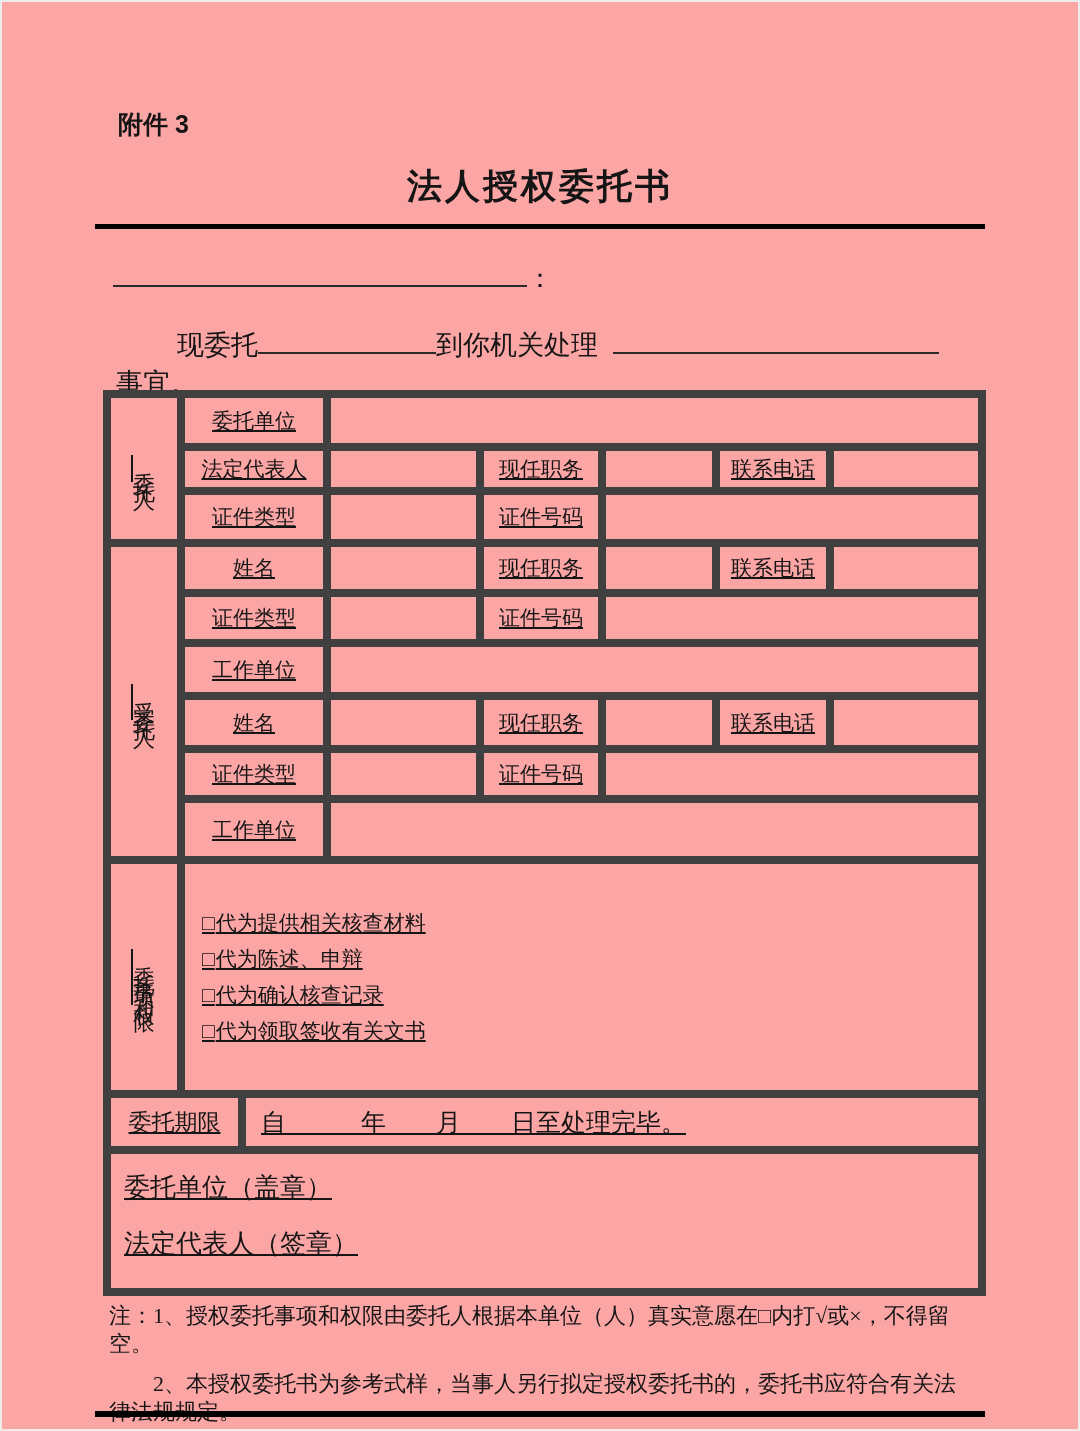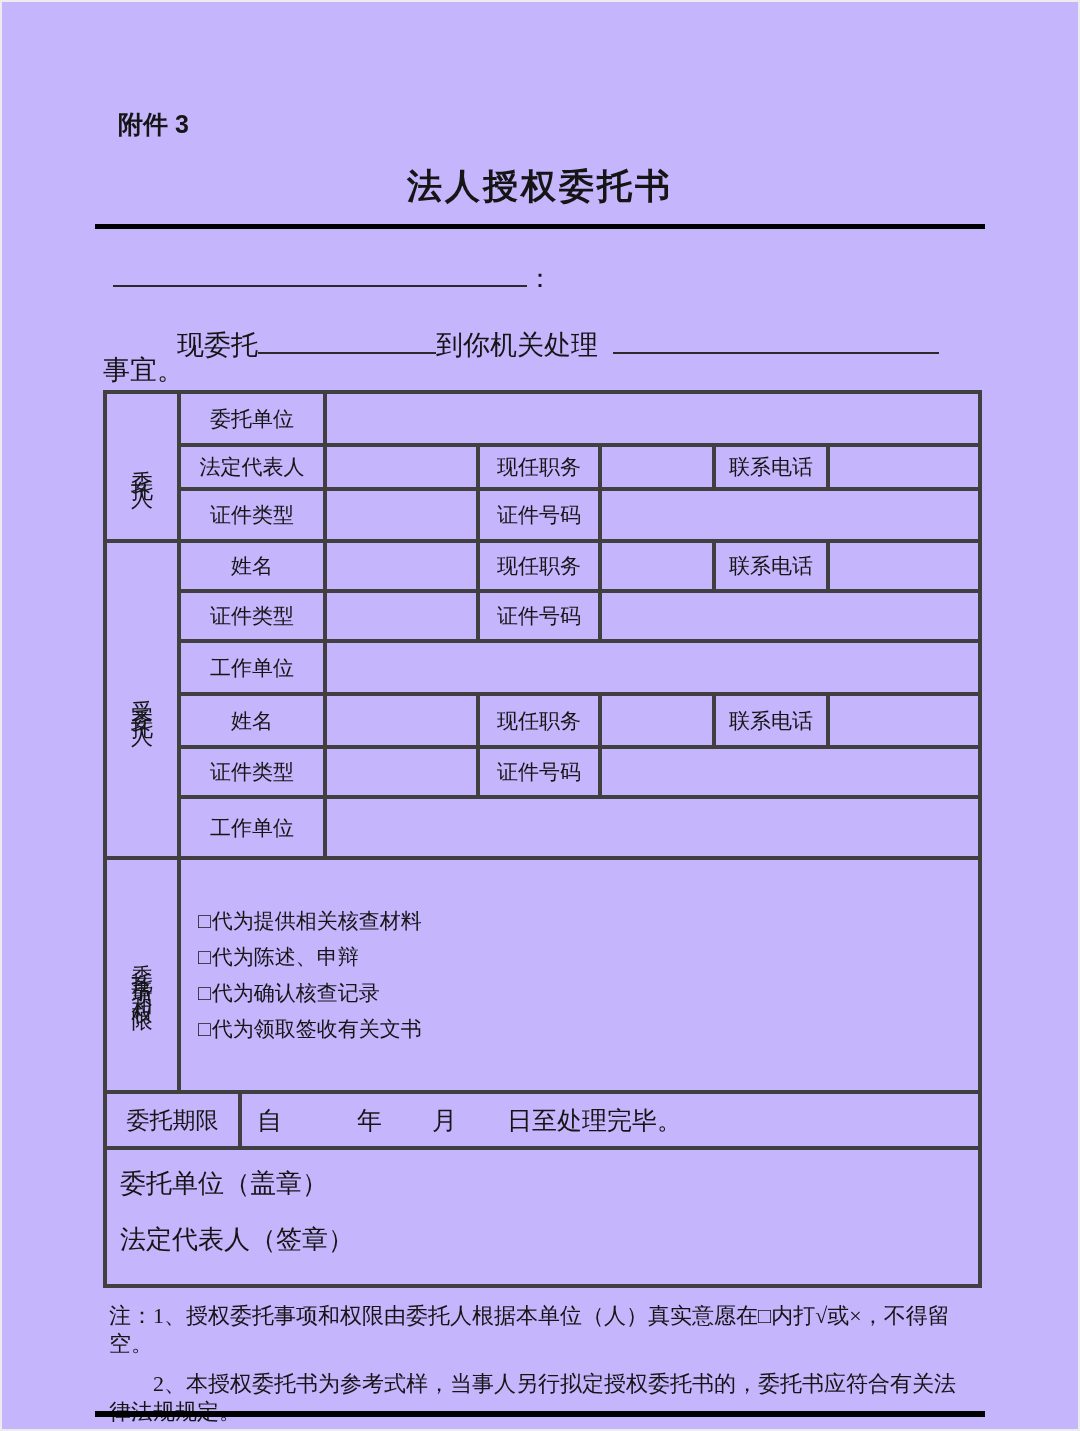--- a/index.html
+++ b/index.html
@@ -1,20 +1,20 @@
 <!DOCTYPE html>
 <html><head>
 <meta charset="utf-8">
 <style>
   html, body { margin: 0; padding: 0; background: #ffffff; }
   .page {
     position: relative;
     width: 1080px;
     height: 1431px;
-    background: #c4b5fd;
+    background: #fca5a5;
     box-shadow: inset 0 0 0 2px #ececec;
     font-family: "Liberation Serif", serif;
     color: #151515;
     overflow: hidden;
   }
   .attachment {
     position: absolute;
     top: 108px; left: 118px;
     font-family: "Liberation Sans", sans-serif;
     font-weight: bold;
@@ -58,36 +58,37 @@
     top: 308px; left: 95px;
     font-size: 27px;
     margin: 16px;
     white-space: nowrap;
   }
   .entrust .indent { display: inline-block; width: 66px; }
   .entrust-end {
     position: absolute;
     top: 350px; left: 101px;
     font-size: 27px;
-    margin: 2px;
+    margin: 15px;
   }
   table.form-table {
     position: absolute;
     top: 390px; left: 103px;
     width: 875px;
     border-collapse: collapse;
     table-layout: fixed;
   }
   .form-table td {
-    border: 4px solid #404040;
+    border: 8px solid #404040;
     padding: 0;
     font-size: 21px;
     text-align: center;
     vertical-align: middle;
     overflow: hidden;
+    text-decoration: underline;
   }
   .form-table td.vhead { padding: 0; }
   .vhead .vh {
     writing-mode: vertical-lr;
     text-orientation: upright;
     margin: 0 auto;
     font-size: 22px;
   }
   .vh.vh3 { letter-spacing: 9px; }
   .vh.vh4 { letter-spacing: 9px; }

